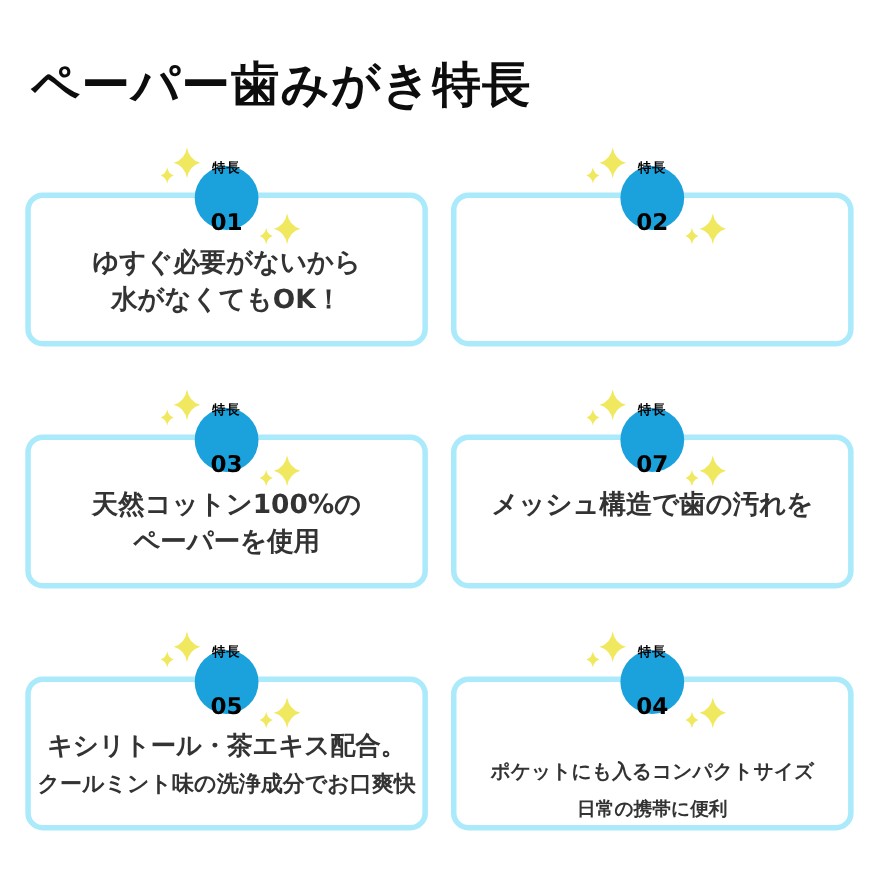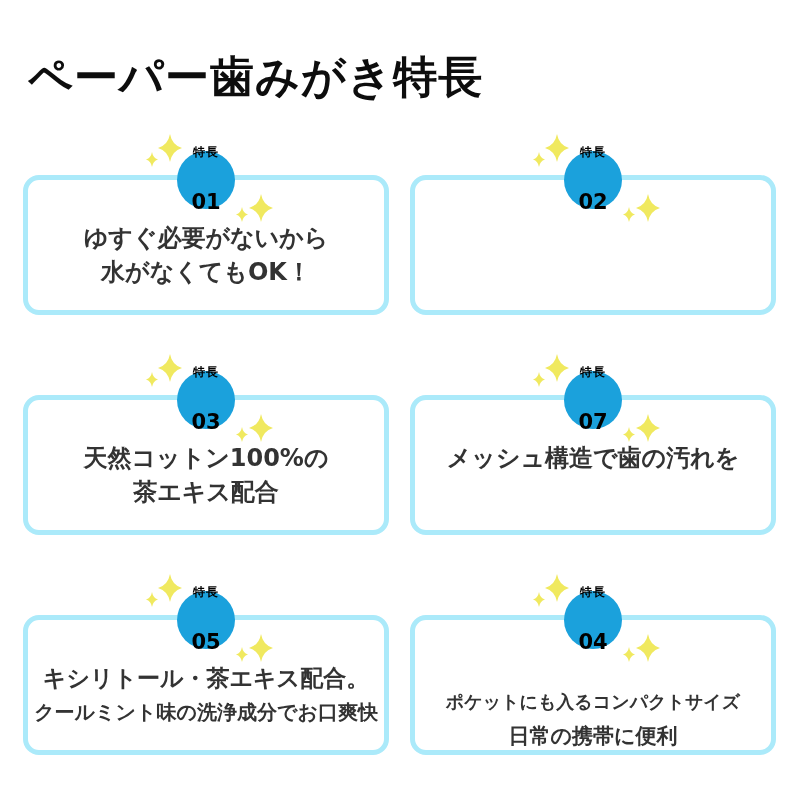--- a/index.html
+++ b/index.html
@@ -80,21 +80,21 @@
     z-index:2;
   }
   .line{
     font-size:24px;
     line-height:34px;
     white-space:nowrap;
   }
   .m4 .line-1{font-size:23px;}
   .m4 .line-2{font-size:20px;}
   .m5 .line-1{font-size:18px;margin-top:24px;}
-  .m5 .line-2{font-size:21px;}
+  .m5 .line-2{font-size:17px;}
   .sparkle{
     position:absolute;
     z-index:4;
     pointer-events:none;
   }
   .sparkle svg{display:block;width:100%;height:100%;}
   .sparkle path{fill:var(--sparkle-yellow);}
   .s-big-left{left:calc(50% - 48px);top:-41px;width:24px;height:28px;}
   .s-small-left{left:calc(50% - 60px);top:-23px;width:12px;height:15px;}
   .s-big-right{left:calc(50% + 43px);top:19px;width:24px;height:28px;}
@@ -188,21 +188,21 @@
         <svg viewBox="0 0 100 120" preserveAspectRatio="none">
           <path d="M50 0 Q58 47 100 60 Q58 73 50 120 Q42 73 0 60 Q42 47 50 0 Z"></path>
         </svg>
       </span>
     <div class="badge">
       <span class="badge-label">特長</span>
       <span class="badge-number">03</span>
     </div>
     <div class="card-text">
       <div class="line line-1">天然コットン100%の</div>
-      <div class="line line-2">茶エキス配合</div>
+      <div class="line line-2">ペーパーを使用</div>
     </div>
   </div>
 
   <div class="module m3">
     <div class="card"></div>
     <span class="sparkle s-big-left">
         <svg viewBox="0 0 100 120" preserveAspectRatio="none">
           <path d="M50 0 Q58 47 100 60 Q58 73 50 120 Q42 73 0 60 Q42 47 50 0 Z"></path>
         </svg>
       </span>

